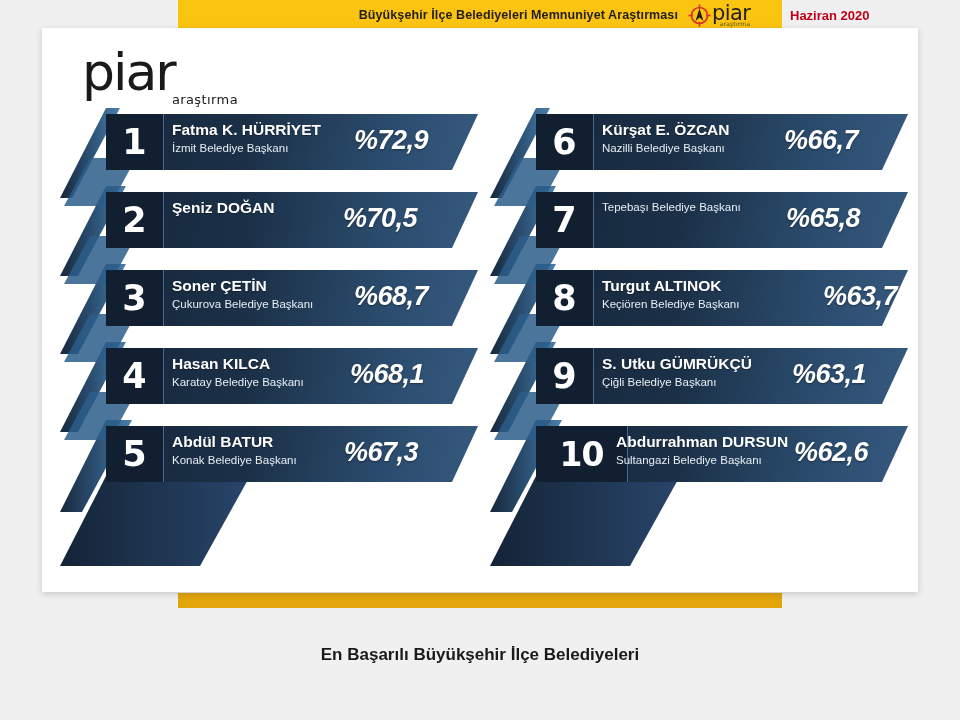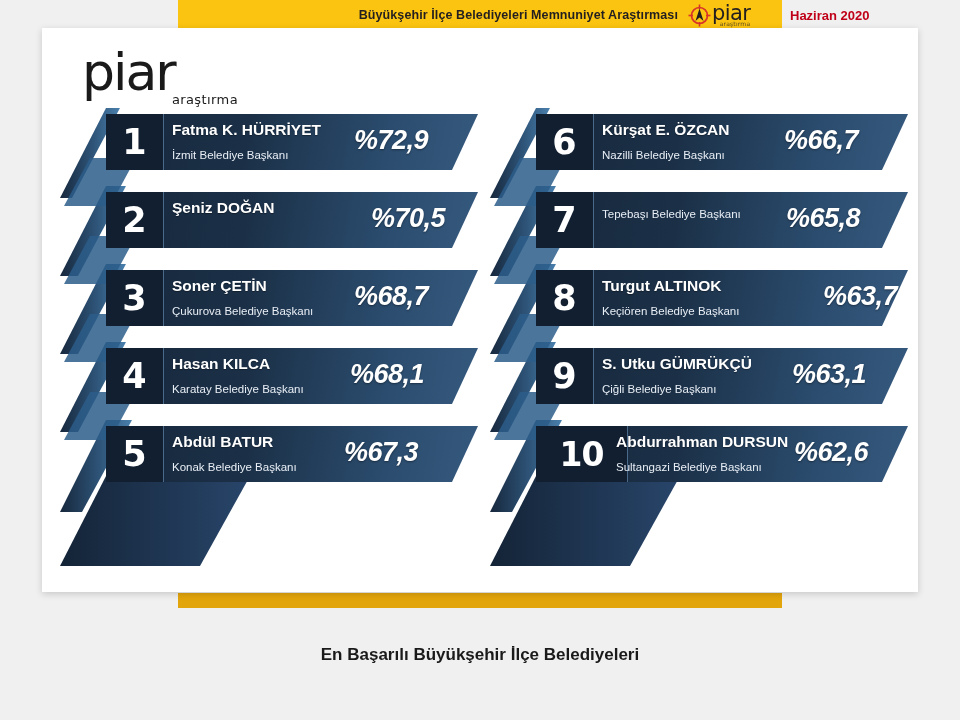--- a/index.html
+++ b/index.html
@@ -195,21 +195,21 @@
     font-weight: bold;
     line-height: 19px;
     white-space: nowrap;
     text-shadow: 0 1px 1px rgba(0,0,0,.35);
   }
   .row-title {
     color: #e8eef5;
     font-size: 11.5px;
     line-height: 16px;
     white-space: nowrap;
-    margin-top: 8px;
+    margin-top: 1px;
   }
   .row-value {
     position: absolute;
     top: 11px;
     color: #ffffff;
     font-size: 27px;
     font-weight: bold;
     font-style: italic;
     line-height: 30px;
     white-space: nowrap;
@@ -310,21 +310,21 @@
           <div class="row-value" style="left: 248px;">%72,9</div>
         </div>
         <div class="row" style="top: 164px;">
           <div class="row-shape"></div>
           <div class="row-rank">
             <span>2</span>
           </div>
           <div class="row-info">
             <div class="row-name">Şeniz DOĞAN</div>
           </div>
-          <div class="row-value" style="left: 265px;">%70,5</div>
+          <div class="row-value" style="left: 237px;">%70,5</div>
         </div>
         <div class="row" style="top: 242px;">
           <div class="row-shape"></div>
           <div class="row-rank">
             <span>3</span>
           </div>
           <div class="row-info">
             <div class="row-name">Soner ÇETİN</div>
             <div class="row-title">Çukurova Belediye Başkanı</div>
           </div>

